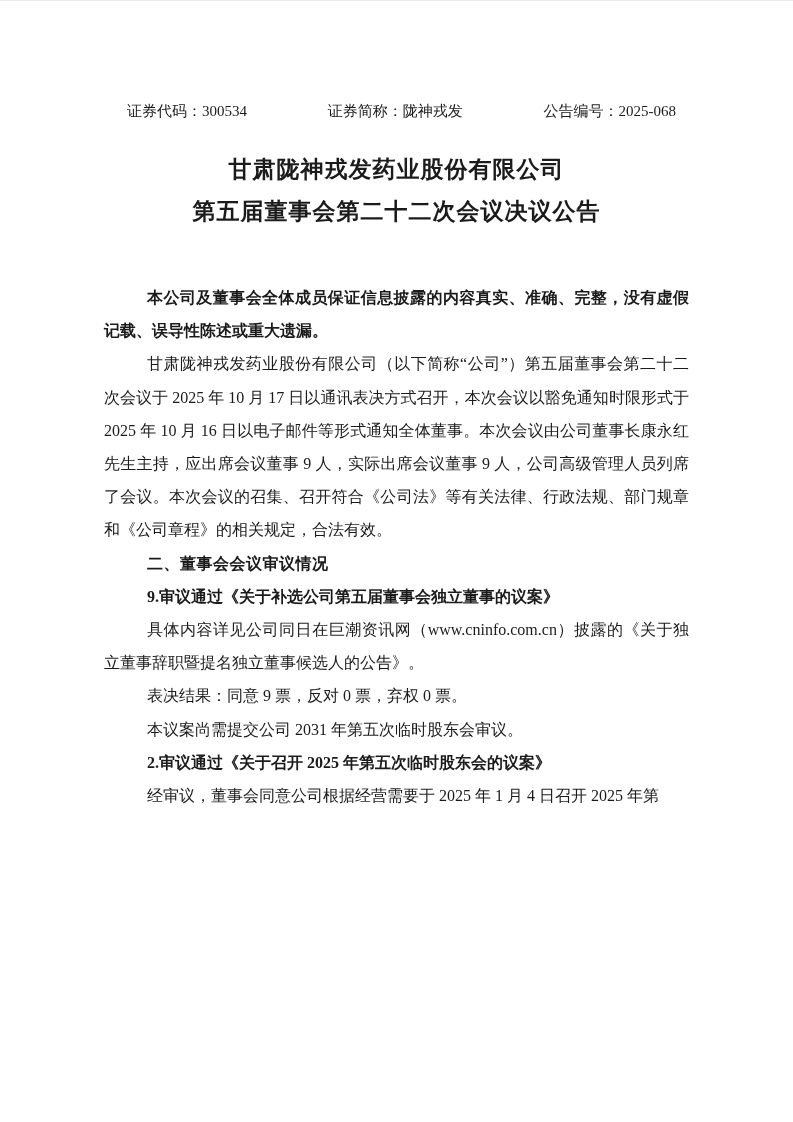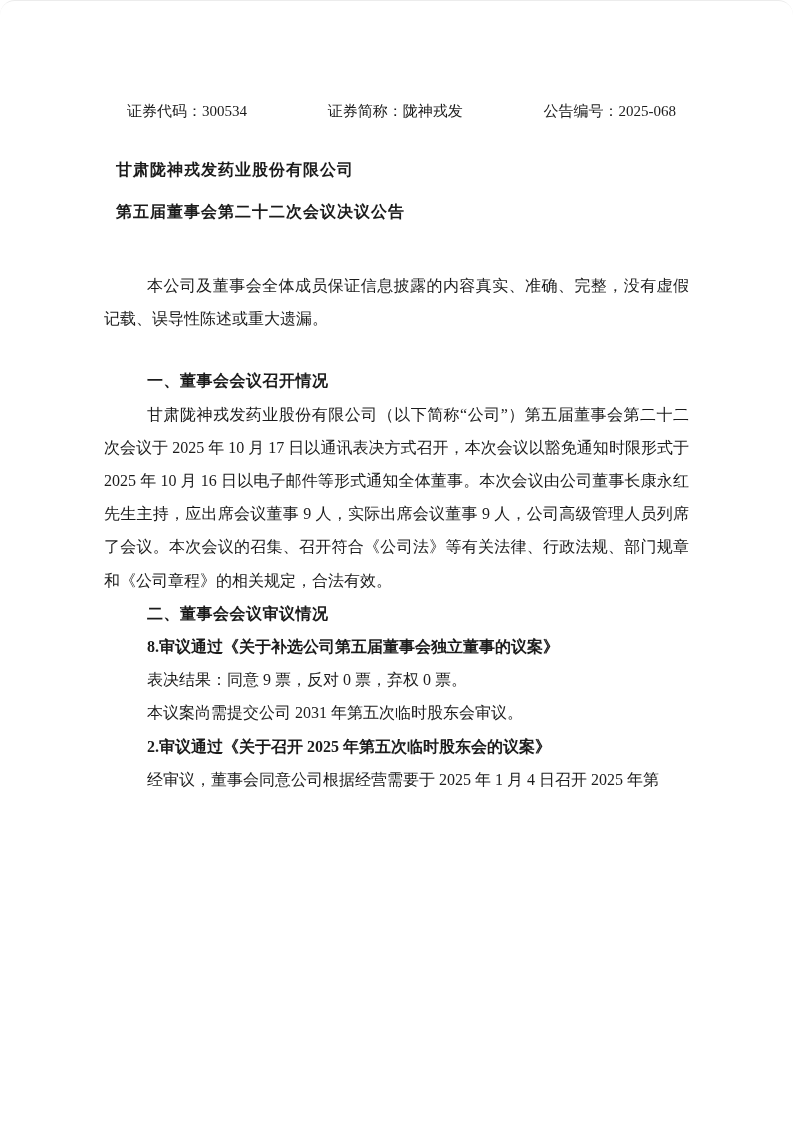--- a/index.html
+++ b/index.html
@@ -12,52 +12,51 @@
       width: 793px;
       height: 1122px;
       margin: 0 auto;
       background: #ffffff;
       box-sizing: border-box;
       padding: 101px 104px 0 104px;
       overflow: hidden;
       border-top: 1px solid #ececec;
       font-family: "Liberation Serif", "DejaVu Serif", serif;
       color: #1b1b1b;
-      border-radius: 15px;
     }
     .doc-header {
       display: flex;
       justify-content: space-between;
       align-items: baseline;
       padding: 0 13px 0 23px;
       font-size: 15px;
       line-height: 19px;
       white-space: nowrap;
     }
     .title {
-      margin: 12px;
-      text-align: left;
-      font-size: 16px;
+      margin: 0;
+      text-align: center;
+      font-size: 23px;
       font-weight: bold;
       line-height: 26px;
       letter-spacing: 1px;
     }
     .title-1 { margin-top: 36px; }
     .title-2 { margin-top: 16px; }
     p {
       margin: 0;
       font-size: 16px;
       line-height: 33.2px;
       text-align: justify;
       text-justify: inter-ideograph;
       text-indent: 43px;
     }
     .disclaimer {
-      margin-top: 44px;
-      font-weight: normal;
+      margin-top: 56px;
+      font-weight: bold;
     }
     .sec-heading {
       font-weight: bold;
       letter-spacing: 0.5px;
     }
     .sec1-heading { margin-top: 29px; }
     .item-heading {
       font-weight: bold;
     }
   </style>
@@ -70,25 +69,25 @@
     <span>证券代码：300534</span>
     <span>证券简称：陇神戎发</span>
     <span>公告编号：2025-068</span>
   </div>
 
   <h1 class="title title-1">甘肃陇神戎发药业股份有限公司</h1>
   <h1 class="title title-2">第五届董事会第二十二次会议决议公告</h1>
 
   <p class="disclaimer">本公司及董事会全体成员保证信息披露的内容真实、准确、完整，没有虚假记载、误导性陈述或重大遗漏。</p>
 
-  <p class="sec-heading sec1-heading">一、董事会会议召开情况</p>
   <p class="body-para">甘肃陇神戎发药业股份有限公司（以下简称“公司”）第五届董事会第二十二次会议于 2025 年 10 月 17 日以通讯表决方式召开，本次会议以豁免通知时限形式于 2025 年 10 月 16 日以电子邮件等形式通知全体董事。本次会议由公司董事长康永红先生主持，应出席会议董事 9 人，实际出席会议董事 9 人，公司高级管理人员列席了会议。本次会议的召集、召开符合《公司法》等有关法律、行政法规、部门规章和《公司章程》的相关规定，合法有效。</p>
 
   <p class="sec-heading">二、董事会会议审议情况</p>
 
-  <p class="item-heading">8.审议通过《关于补选公司第五届董事会独立董事的议案》</p>
+  <p class="item-heading">9.审议通过《关于补选公司第五届董事会独立董事的议案》</p>
+  <p class="body-para">具体内容详见公司同日在巨潮资讯网（www.cninfo.com.cn）披露的《关于独立董事辞职暨提名独立董事候选人的公告》。</p>
   <p class="body-para">表决结果：同意 9 票，反对 0 票，弃权 0 票。</p>
   <p class="body-para">本议案尚需提交公司 2031 年第五次临时股东会审议。</p>
 
   <p class="item-heading">2.审议通过《关于召开 2025 年第五次临时股东会的议案》</p>
   <p class="body-para">经审议，董事会同意公司根据经营需要于 2025 年 1 月 4 日召开 2025 年第</p>
 
 </div>
 
 </body></html>

